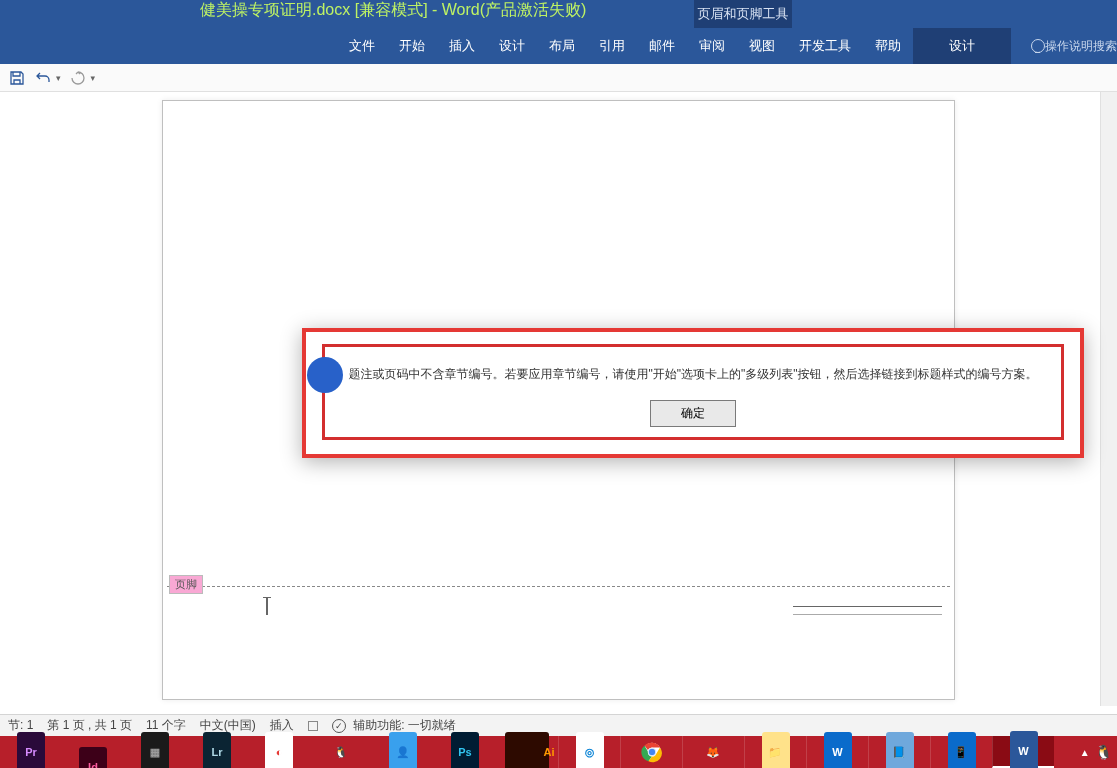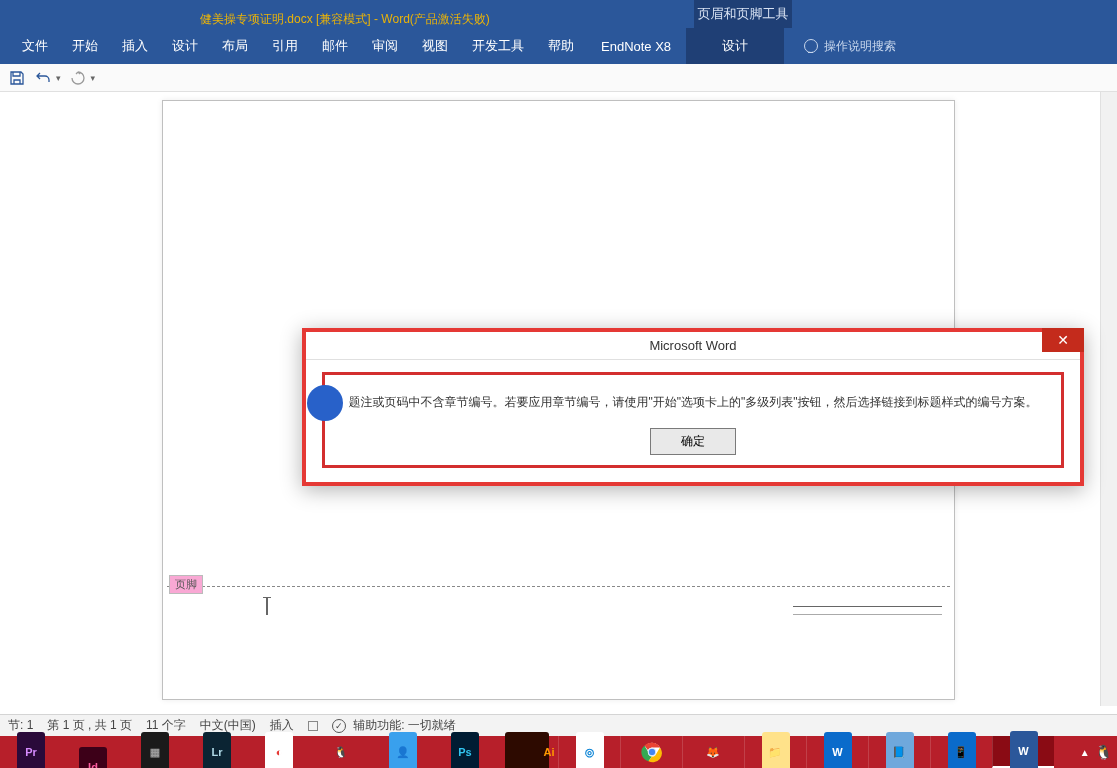--- a/index.html
+++ b/index.html
@@ -1,26 +1,26 @@
 <!DOCTYPE html>
 <html><head>
 <meta charset="utf-8">
 <style>
 * { margin: 0; padding: 0; box-sizing: border-box; font-family: "Microsoft YaHei", "Segoe UI", sans-serif; }
 body { width: 1117px; height: 768px; background: #fff; overflow: hidden; position: relative; }
 
-.title-bar { height: 28px; background: #2b579a; display: flex; align-items: flex-end; color: #eab308; font-size: 12px; }
+.title-bar { height: 28px; background: #2b579a; display: flex; align-items: flex-start; color: #bef264; font-size: 16px; }
 .title-text { margin-left: 200px; }
 .title-tool-tab { position: absolute; left: 694px; top: 0; width: 98px; height: 28px; background: #1f3f75; color: #d7e1f2; display: flex; align-items: center; justify-content: center; font-size: 13px; }
 
-.ribbon-tabs { height: 36px; background: #2b579a; display: flex; align-items: center; color: #fff; font-size: 13px; padding-left: 10px; }
+.ribbon-tabs { height: 36px; background: #2b579a; display: flex; align-items: center; color: #fff; font-size: 13px; padding-left: 10px; justify-content: flex-end; }
 .ribbon-tab { padding: 0 15px; height: 36px; display: flex; align-items: center; cursor: pointer; }
 .ribbon-tab.small { padding: 0 12px; }
 .ribbon-tab.tool { background: #1f3f75; width: 98px; justify-content: center; padding: 0; }
-.search-hint { display: flex; align-items: center; gap: 6px; margin-left: 20px; color: #c7d6ec; font-size: 12px; }
+.search-hint { display: flex; align-items: center; margin-left: 20px; color: #c7d6ec; font-size: 12px; }
 .bulb { width: 14px; height: 14px; border: 1.2px solid #c7d6ec; border-radius: 50%; position: relative; }
 .bulb::after { content: ""; position: absolute; width: 5px; height: 3px; border-top: 1.2px solid #c7d6ec; bottom: -4px; left: 3px; }
 
 .qat { height: 28px; background: #fafafa; border-bottom: 1px solid #e0e0e0; display: flex; align-items: center; padding-left: 8px; gap: 8px; }
 .qat-btn { width: 18px; height: 18px; display: flex; align-items: center; justify-content: center; cursor: pointer; }
 .save-icon svg, .undo-icon svg, .redo-icon svg { width: 16px; height: 16px; }
 .qat-drop { font-size: 9px; color: #666; margin-left: -4px; }
 
 .doc-area { position: absolute; top: 92px; left: 0; right: 0; bottom: 62px; background: #fff; display: flex; justify-content: center; overflow: hidden; }
 .page { width: 793px; height: 600px; background: #fff; border: 1px solid #bfbfbf; box-shadow: 0 0 6px rgba(0,0,0,0.08); margin-top: 8px; position: relative; }
@@ -68,21 +68,20 @@
   <div class="ribbon-tab small">开始</div>
   <div class="ribbon-tab small">插入</div>
   <div class="ribbon-tab small">设计</div>
   <div class="ribbon-tab small">布局</div>
   <div class="ribbon-tab small">引用</div>
   <div class="ribbon-tab small">邮件</div>
   <div class="ribbon-tab small">审阅</div>
   <div class="ribbon-tab small">视图</div>
   <div class="ribbon-tab small">开发工具</div>
   <div class="ribbon-tab small">帮助</div>
-  <div class="ribbon-tab">EndNote X8</div>
   <div class="ribbon-tab tool">设计</div>
   <div class="search-hint">
     <span class="bulb"></span>
     <span>操作说明搜索</span>
   </div>
 </div>
 
 <div class="qat">
   <span class="qat-btn save-icon">
     <svg viewBox="0 0 16 16">
@@ -108,26 +107,20 @@
     <div class="footer-guide"></div>
     <div class="footer-label">页脚</div>
     <div class="cursor-mark"></div>
     <div class="footer-line"></div>
     <div class="footer-line2"></div>
   </div>
 </div>
 <div class="scroll-gap"></div>
 
 <div class="dialog">
-  <div class="dialog-title">
-    <span>Microsoft Word</span>
-    <div class="dialog-close">
-      <span>✕</span>
-    </div>
-  </div>
   <div class="dialog-body">
     <div class="dialog-inner">
       <div class="info-circle"></div>
       <div class="dialog-msg">题注或页码中不含章节编号。若要应用章节编号，请使用"开始"选项卡上的"多级列表"按钮，然后选择链接到标题样式的编号方案。</div>
       <button class="dialog-ok">确定</button>
     </div>
   </div>
 </div>
 
 <div class="status-bar">

